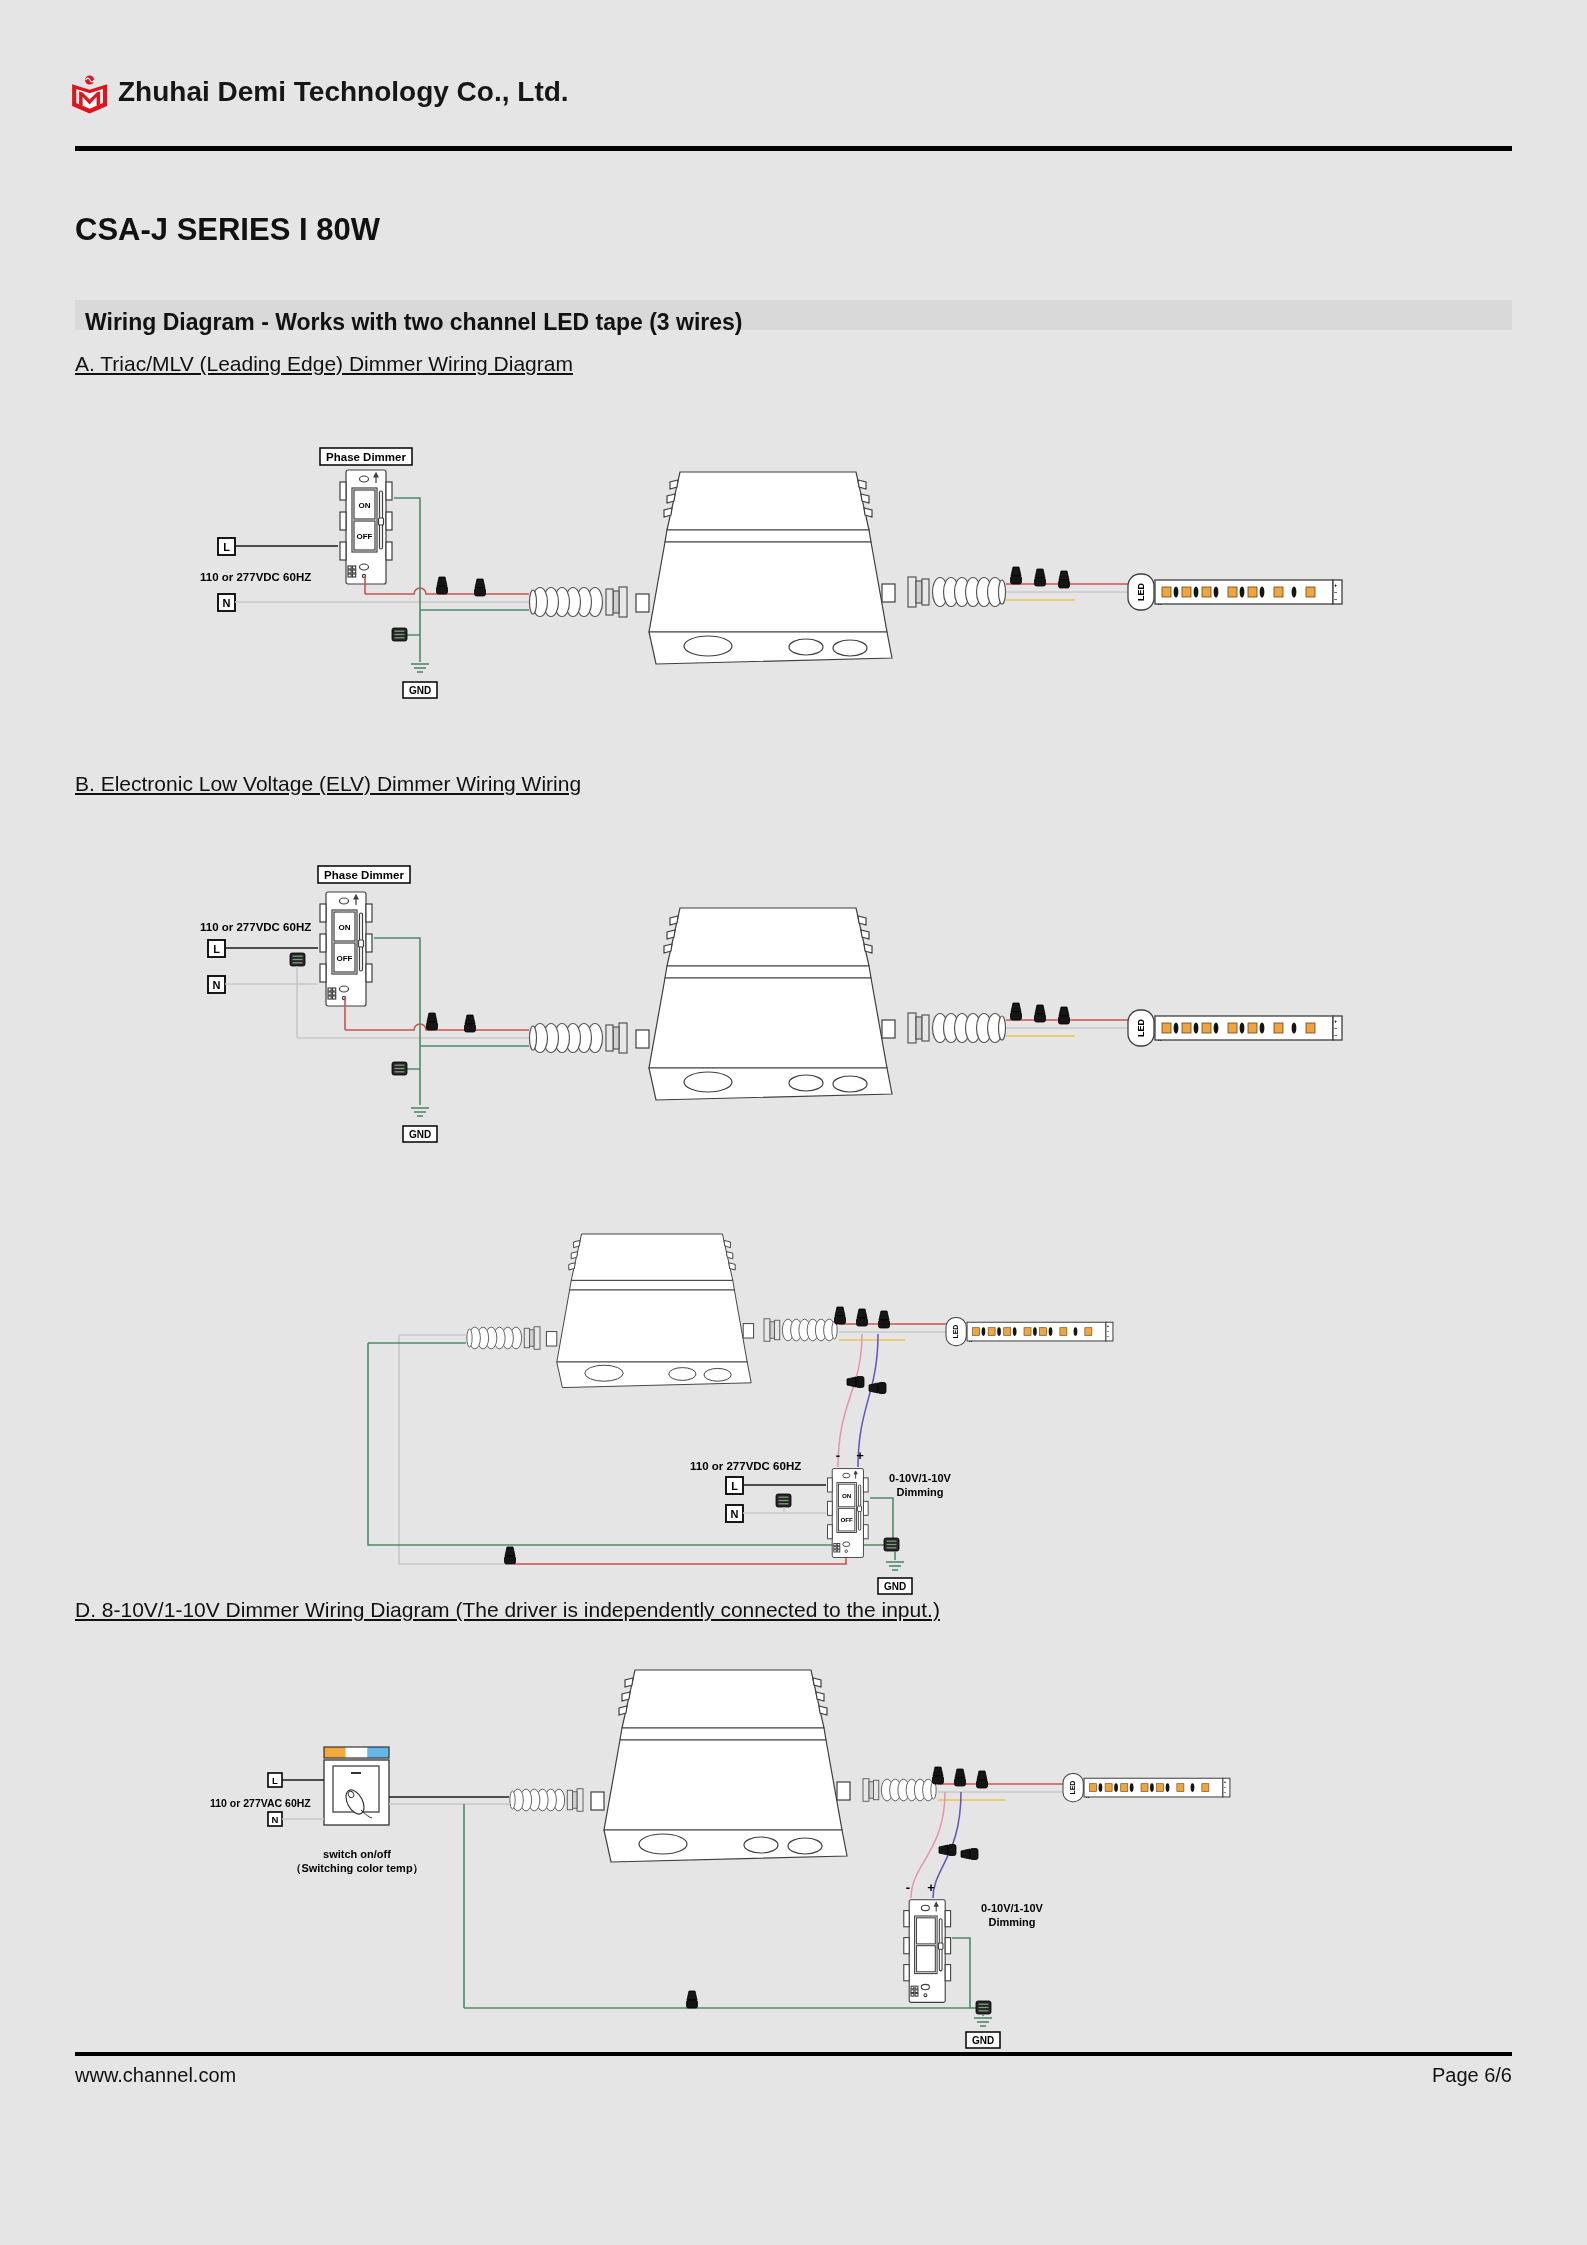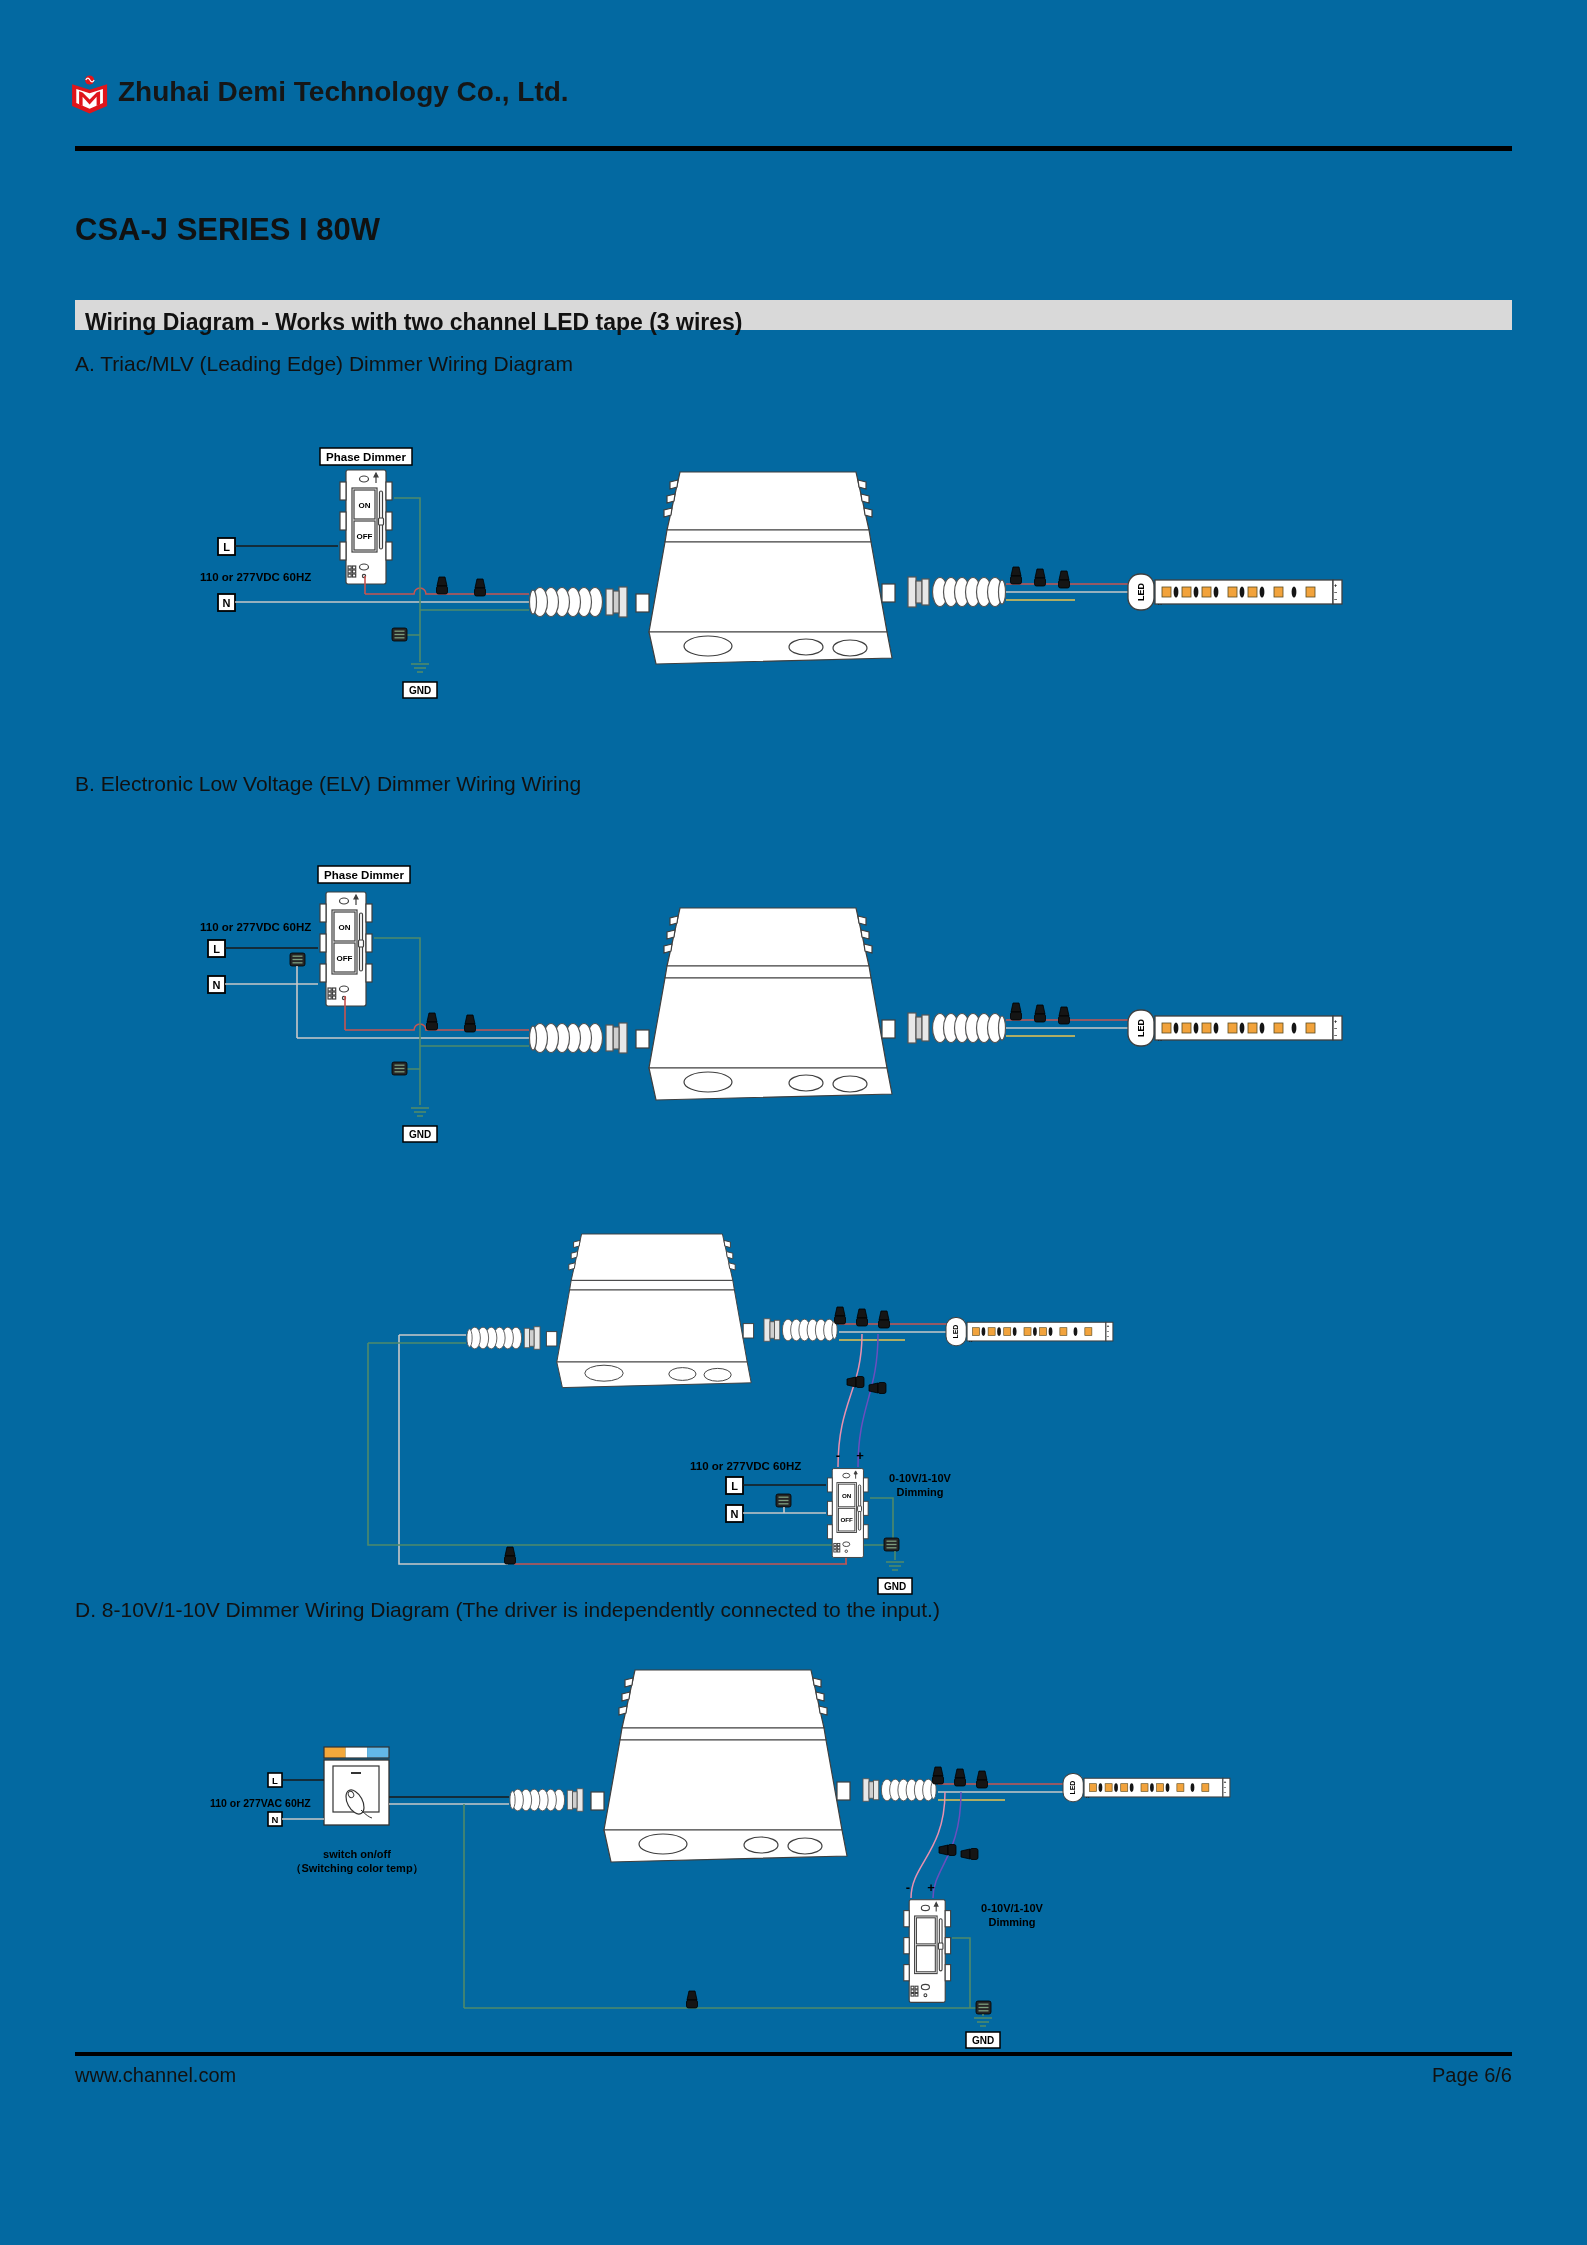--- a/index.html
+++ b/index.html
@@ -1,29 +1,29 @@
 <!DOCTYPE html>
 <html><head>
 <meta charset="utf-8">
 <style>
   html,body{margin:0;padding:0;background:#888;}
   .page{
-    position:relative;width:1587px;height:2245px;background:#0369a1;
+    position:relative;width:1587px;height:2245px;background:#e5e5e5;
     font-family:"Liberation Sans",sans-serif;color:#111;overflow:hidden;
     margin:0 auto;
   }
   .abs{position:absolute;}
   .company{left:118px;top:76px;font-size:28px;font-weight:bold;color:#161616;}
   .logo{left:70px;top:72px;width:42px;height:44px;}
   .header-rule{left:75px;top:146px;width:1437px;height:5px;background:#000;}
   .product-title{left:75px;top:212px;font-size:31px;font-weight:bold;}
   .doc-type{left:75px;top:202px;width:1437px;text-align:right;font-size:27px;font-weight:bold;}
   .banner{left:75px;top:300px;width:1427px;height:30px;background:#d9d9d9;
           font-size:23px;font-weight:bold;line-height:45px;padding-left:10px;}
-  .sec-head{left:75px;font-size:21px;color:#111;}
+  .sec-head{left:75px;font-size:21px;color:#111;text-decoration:underline;}
   .diag{left:0;position:absolute;}
   .footer-rule{left:75px;top:2052px;width:1437px;height:4px;background:#000;}
   .footer-left{left:75px;top:2064px;font-size:20px;}
   .footer-right{left:75px;top:2064px;width:1437px;text-align:right;font-size:20px;}
   svg text{font-family:"Liberation Sans",sans-serif;}
   .tb{font-weight:bold;}
 </style>
 </head>
 <body>
 

